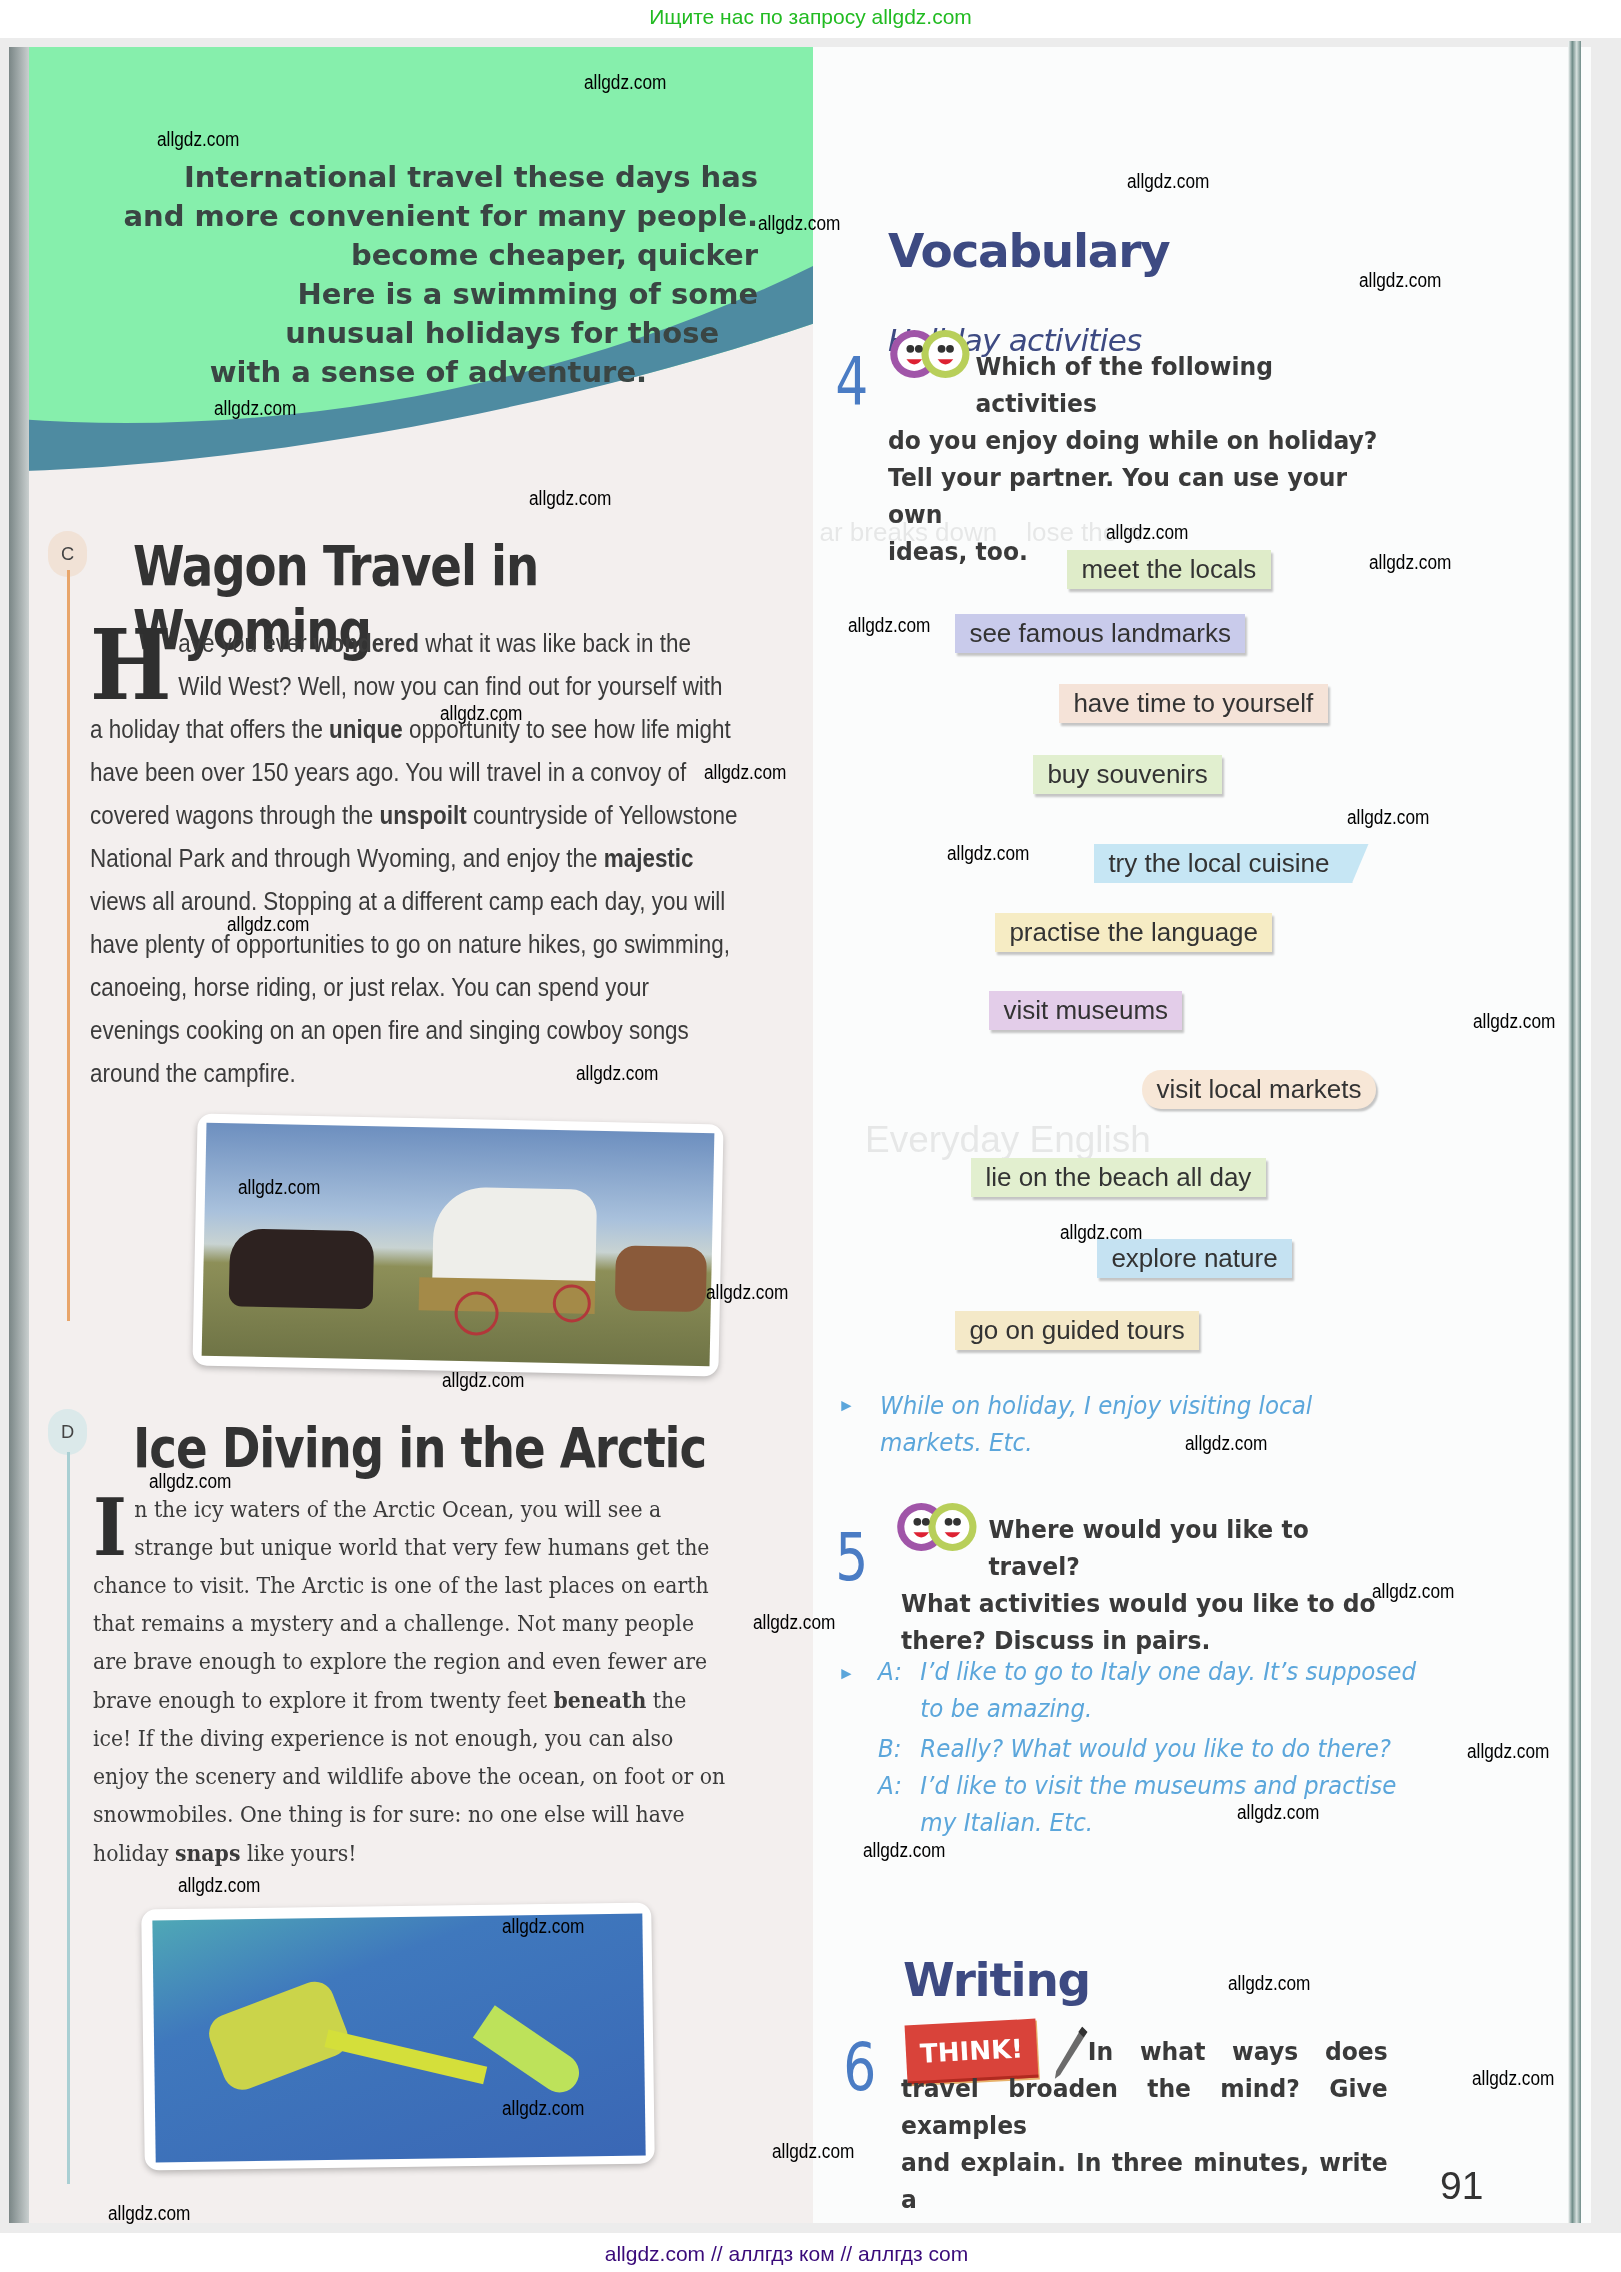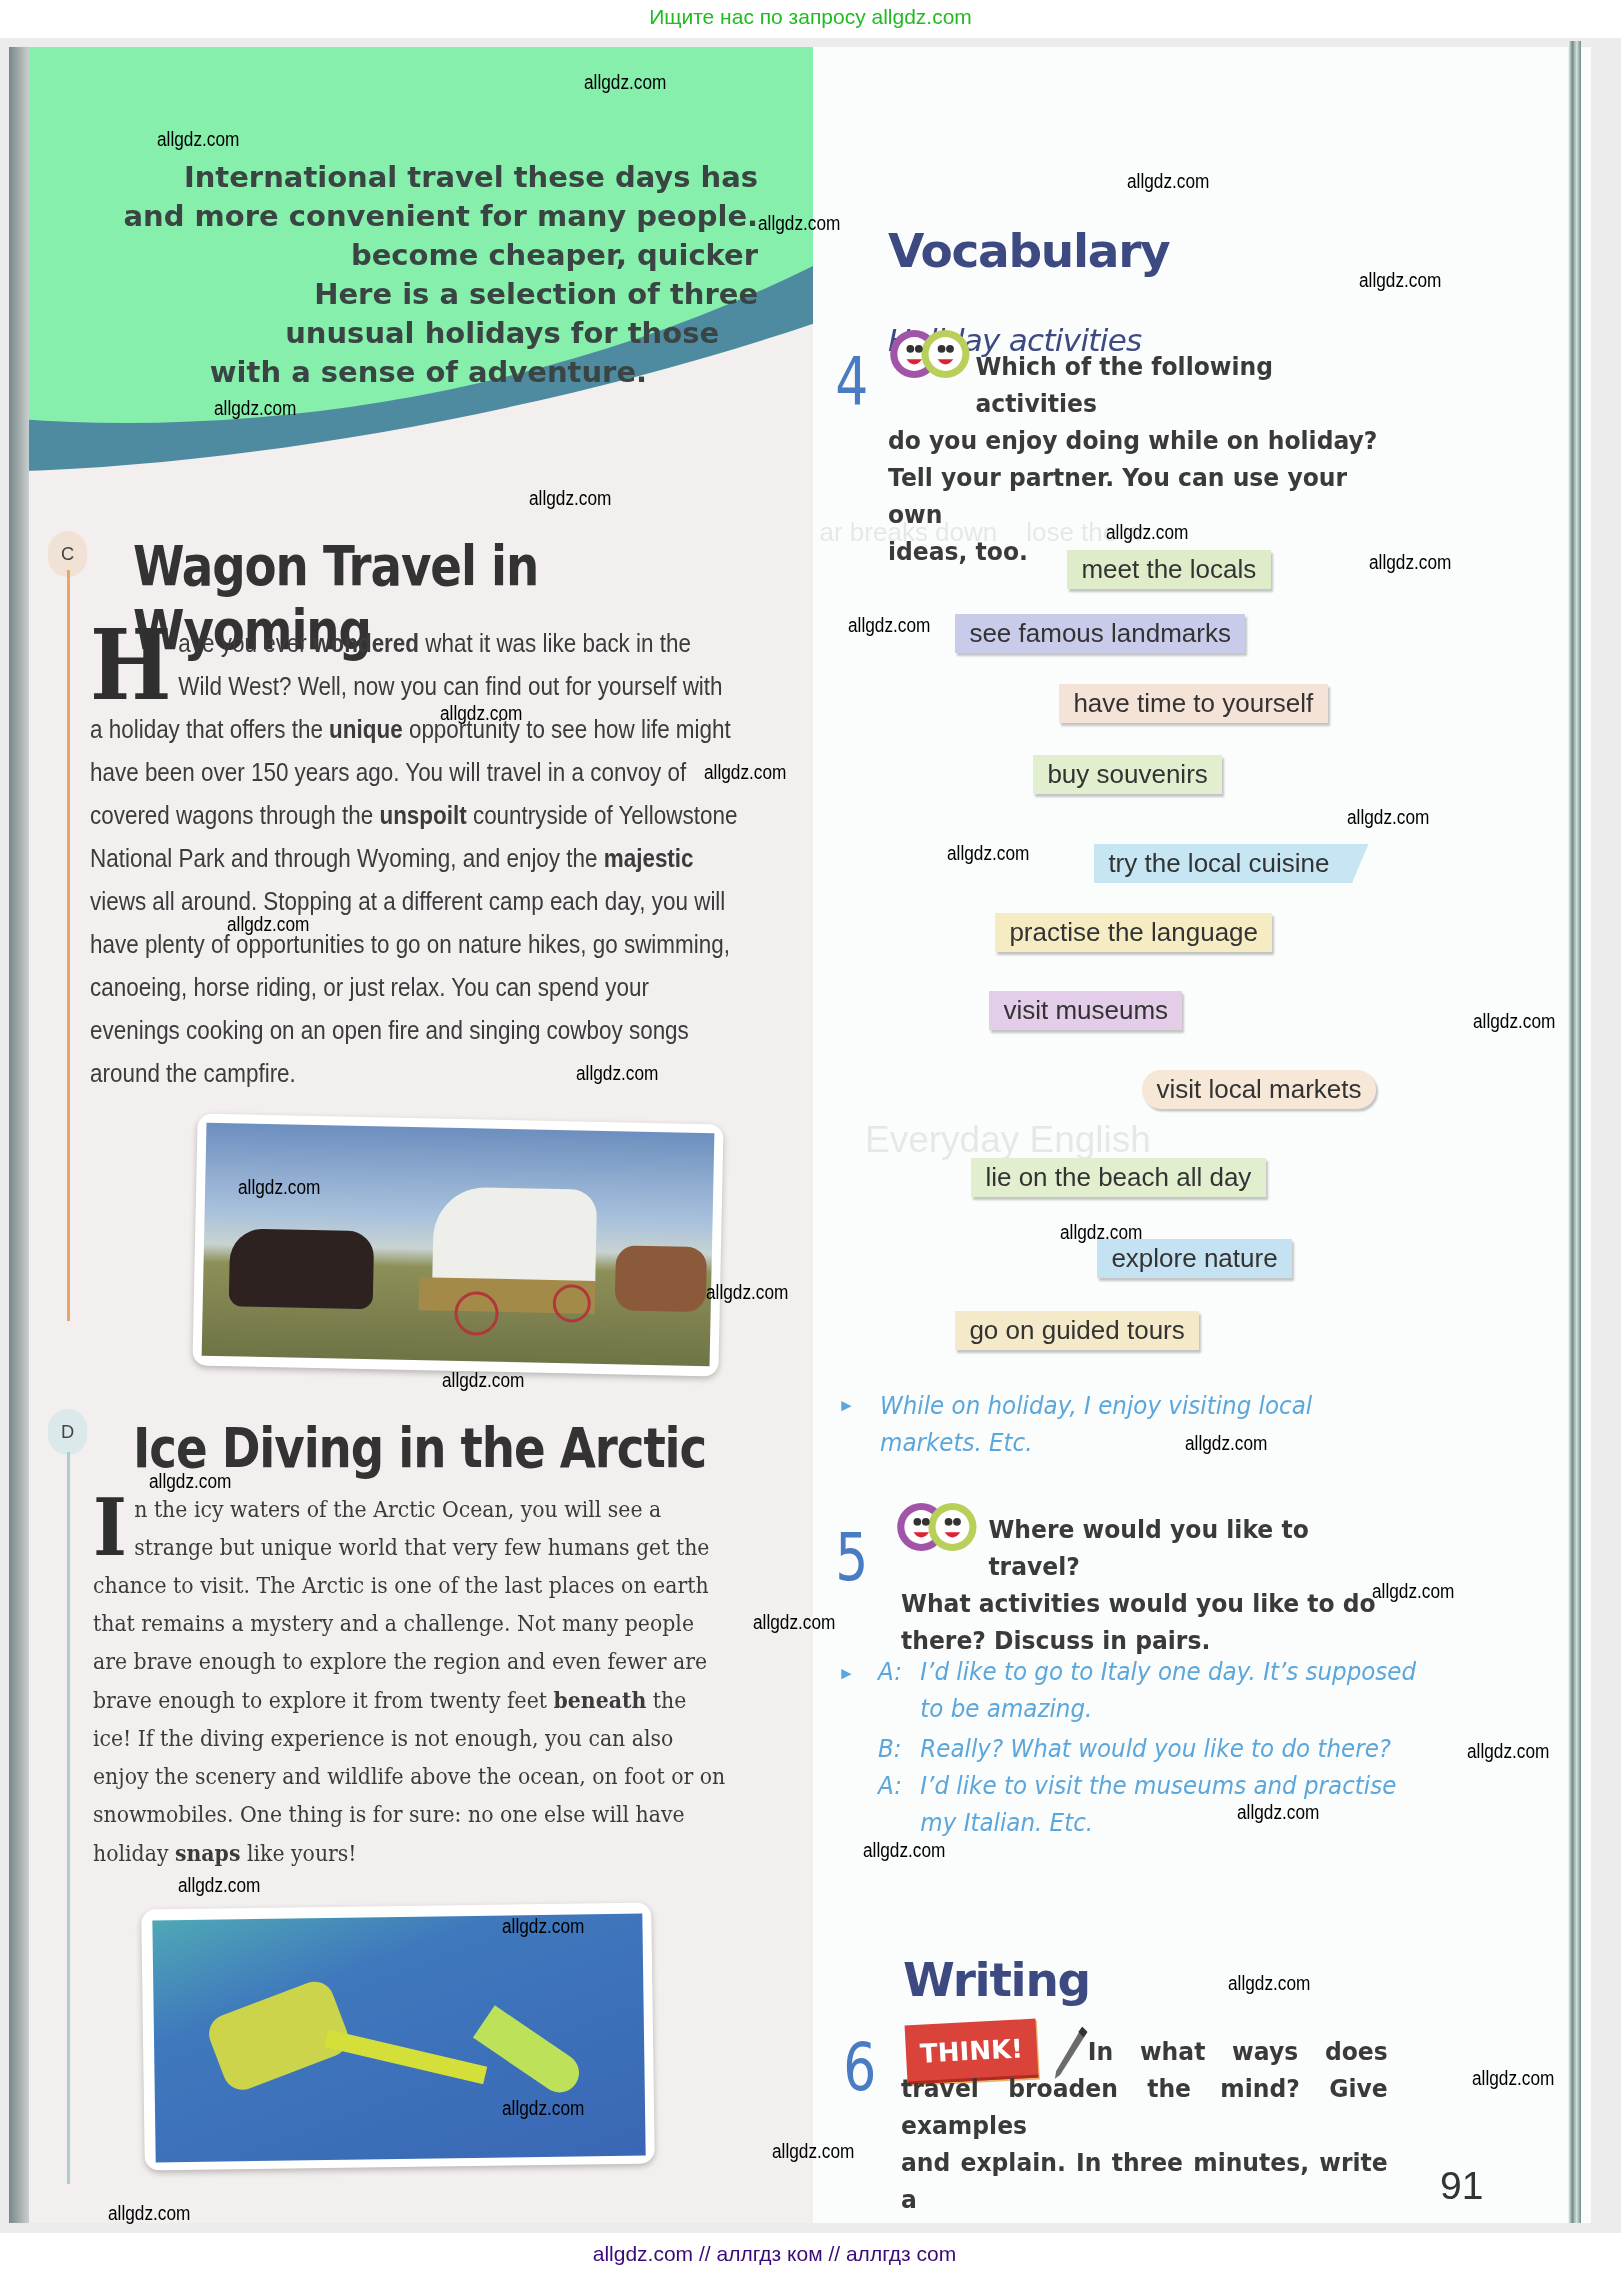--- a/index.html
+++ b/index.html
@@ -1,18 +1,18 @@
 <!DOCTYPE html>
 <html style="font-size:10.5px"><head>
 <meta charset="utf-8">
 <style>
   * { box-sizing: border-box; margin: 0; padding: 0; }
   body { width: 1621px; height: 2273px; background: #ffffff; position: relative; overflow: hidden; font-family: "Liberation Sans", sans-serif; }
   .top-banner { position: absolute; top: 0; left: 0; width: 1621px; height: 34px; text-align: center; color: #22bb22; font-size: 21px; line-height: 34px; font-family: "Liberation Sans Narrow", "Liberation Sans", sans-serif; }
-  .bottom-banner { position: absolute; top: 2235px; left: 0; width: 1549px; height: 38px; text-align: center; color: #3a0a7a; font-size: 21px; line-height: 38px; }
+  .bottom-banner { position: absolute; top: 2235px; left: 12px; width: 1549px; height: 38px; text-align: center; color: #3a0a7a; font-size: 21px; line-height: 38px; }
   .book { position: absolute; top: 38px; left: 0; width: 1621px; height: 2195px; background: #ececec; }
   .left-page { position: absolute; top: 47px; left: 9.1px; width: 804px; height: 2176px; background: #f3efee; overflow: hidden; }
   .left-spine { position: absolute; top: 0; left: 0; width: 19.6px; height: 100%; background: linear-gradient(90deg,#7a8686,#c9cfcf); }
   .intro-band { position: absolute; top: 0; left: 8px; width: 804px; height: 470px; background: #86efac; }
   .intro-band svg { position: absolute; left: 0; top: 0; }
   .intro-text { position: absolute; top: 111px; left: 65px; width: 676px; text-align: right; font-family: "DejaVu Sans", sans-serif; font-weight: bold; color: #3a4543; font-size: 29px; line-height: 39px; }
   .intro-text .ln { display: block; }
   .section-marker { position: absolute; width: 39px; height: 46px; border-radius: 19.6px; background: #f1e2d6; color: #444; font-size: 18.3px; text-align: center; line-height: 46px; }
   .section-line { position: absolute; width: 2.6px; }
   .article-title { position: absolute; font-family: "DejaVu Sans", sans-serif; font-weight: bold; color: #333; letter-spacing: -1.3px; transform: scaleX(0.85); transform-origin: left; }
@@ -49,21 +49,21 @@
 <div class="left-page">
   <div class="intro-band">
     <svg width="804" height="470" viewBox="0 0 1230 720">
       <path d="M0,610 C350,640 820,560 1230,420 L1230,720 L0,720 Z" fill="#f3efee"></path>
       <path d="M0,570 C400,600 850,520 1230,330 L1230,420 C820,560 350,640 0,650 Z" fill="#4e8ba1"></path>
     </svg>
     <div class="intro-text">
       <span class="ln">International travel these days has</span>
       <span class="ln">and more convenient for many people.</span>
       <span class="ln">become cheaper, quicker</span>
-      <span class="ln">Here is a selection of three</span>
+      <span class="ln">Here is a swimming of some</span>
       <span class="ln" style="padding-right:39px">unusual holidays for those</span>
       <span class="ln" style="padding-right:111px">with a sense of adventure.</span>
     </div>
   </div>
   <div class="left-spine"></div>
 
   <div class="section-marker" style="top:484px;left:39px;">C</div>
   <div class="section-line" style="top:523px;left:58px;height:751px;background:#e8a56a;"></div>
   <div class="article-title" style="top:487px;left:124px;font-size:55px;">Wagon Travel in Wyoming</div>
   <div class="article-body wagon-body" style="top:575px;left:81px;">

